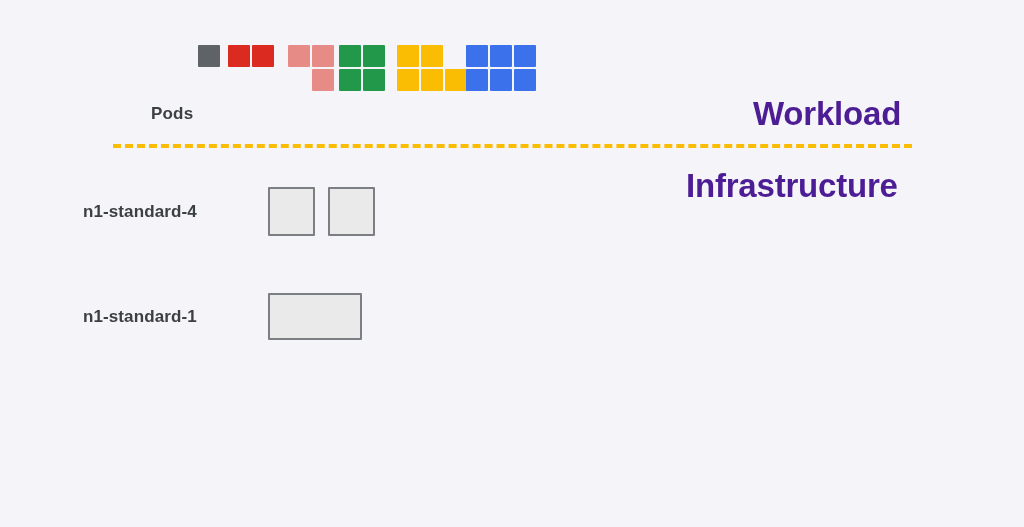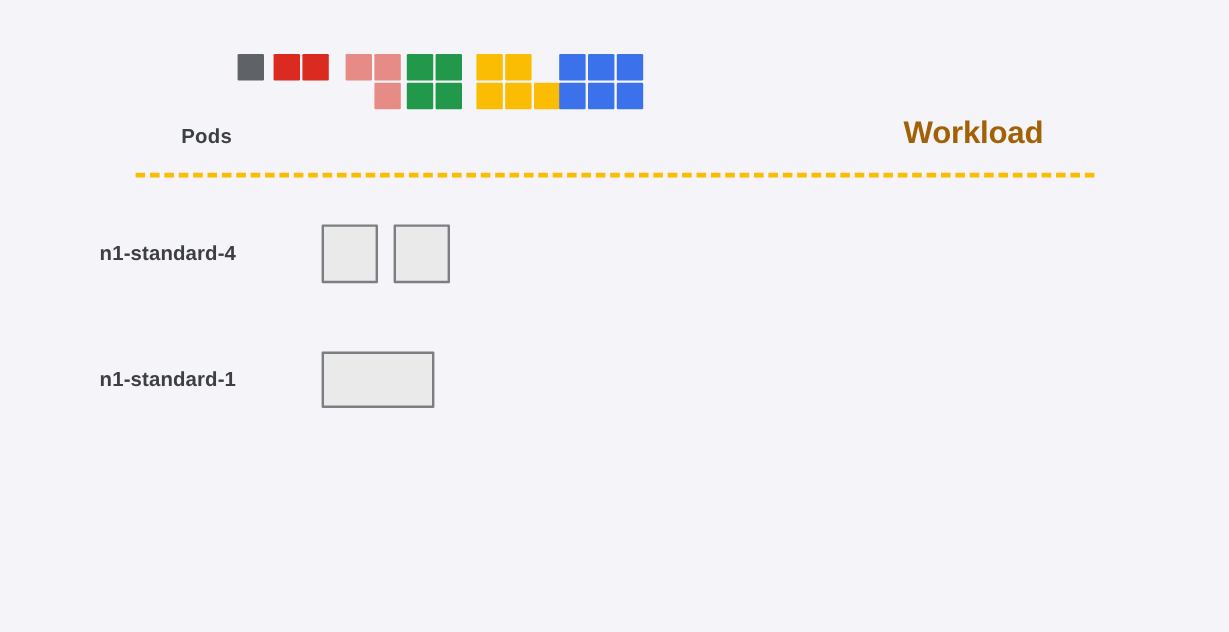--- a/index.html
+++ b/index.html
@@ -39,23 +39,23 @@
     font-size: 17px;
     font-weight: 700;
     color: #3c4043;
     letter-spacing: 0.2px;
     white-space: nowrap;
   }
 
   
   .section-title {
     position: absolute;
-    font-size: 26px;
+    font-size: 33px;
     font-weight: 700;
-    color: #a16207;
+    color: #4c1d95;
     letter-spacing: -0.2px;
     white-space: nowrap;
   }
   .section-title.workload {
     left: 753px;
     top: 95px;
   }
   .section-title.infrastructure {
     left: 686px;
     top: 167px;
@@ -126,20 +126,21 @@
         <div class="pod-cell" style="left: 48px; top: 24px; background: rgb(59, 114, 236);"></div>
       </div>
     </div>
 
   <div class="pods-label">Pods</div>
 
   <div class="section-title workload">Workload</div>
 
   <div class="divider"></div>
 
+  <div class="section-title infrastructure">Infrastructure</div>
 
   <div id="infrastructure-layer">
       <div style="position: absolute; left: 0px; top: 0px;">
         <div class="node-label" style="left: 83px; top: 202px;">n1-standard-4</div>
         <div class="machine-box" style="left: 268px; top: 187px; width: 47px; height: 49px; background: rgb(234, 234, 234); border-color: rgb(123, 126, 130);"></div>
         <div class="machine-box" style="left: 328px; top: 187px; width: 47px; height: 49px; background: rgb(234, 234, 234); border-color: rgb(123, 126, 130);"></div>
       </div>
       <div style="position: absolute; left: 0px; top: 0px;">
         <div class="node-label" style="left: 83px; top: 307px;">n1-standard-1</div>
         <div class="machine-box" style="left: 268px; top: 293px; width: 94px; height: 47px; background: rgb(234, 234, 234); border-color: rgb(123, 126, 130);"></div>

